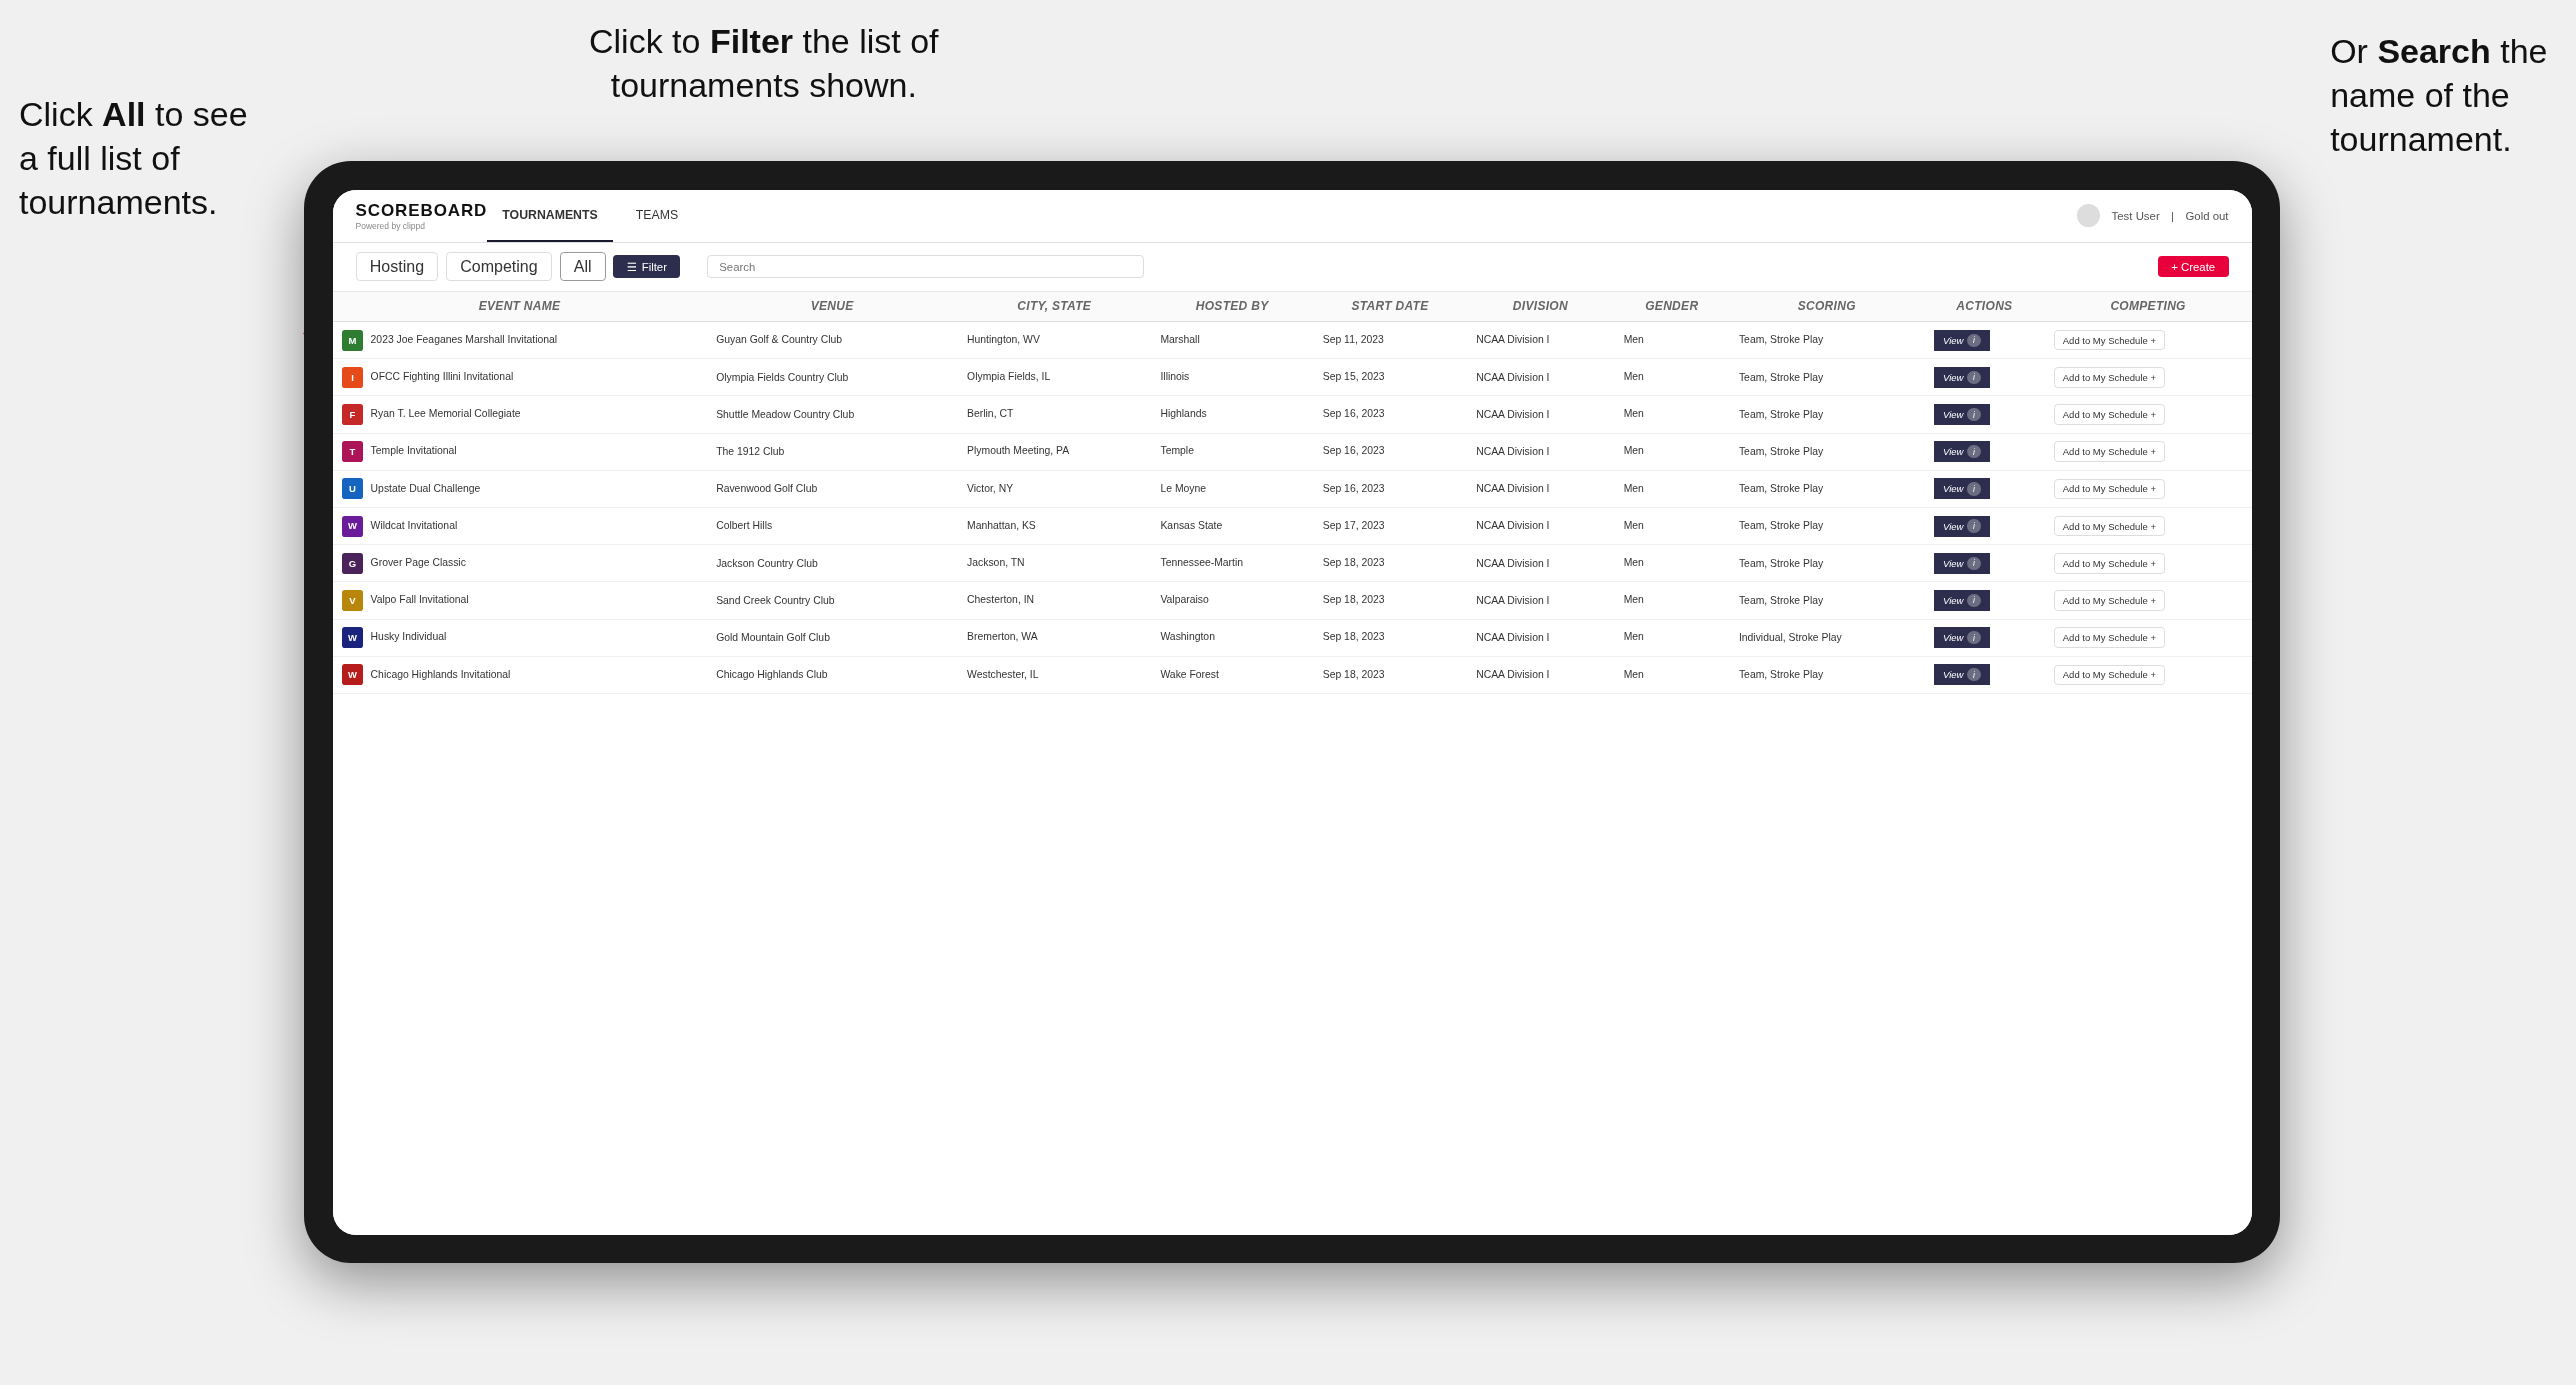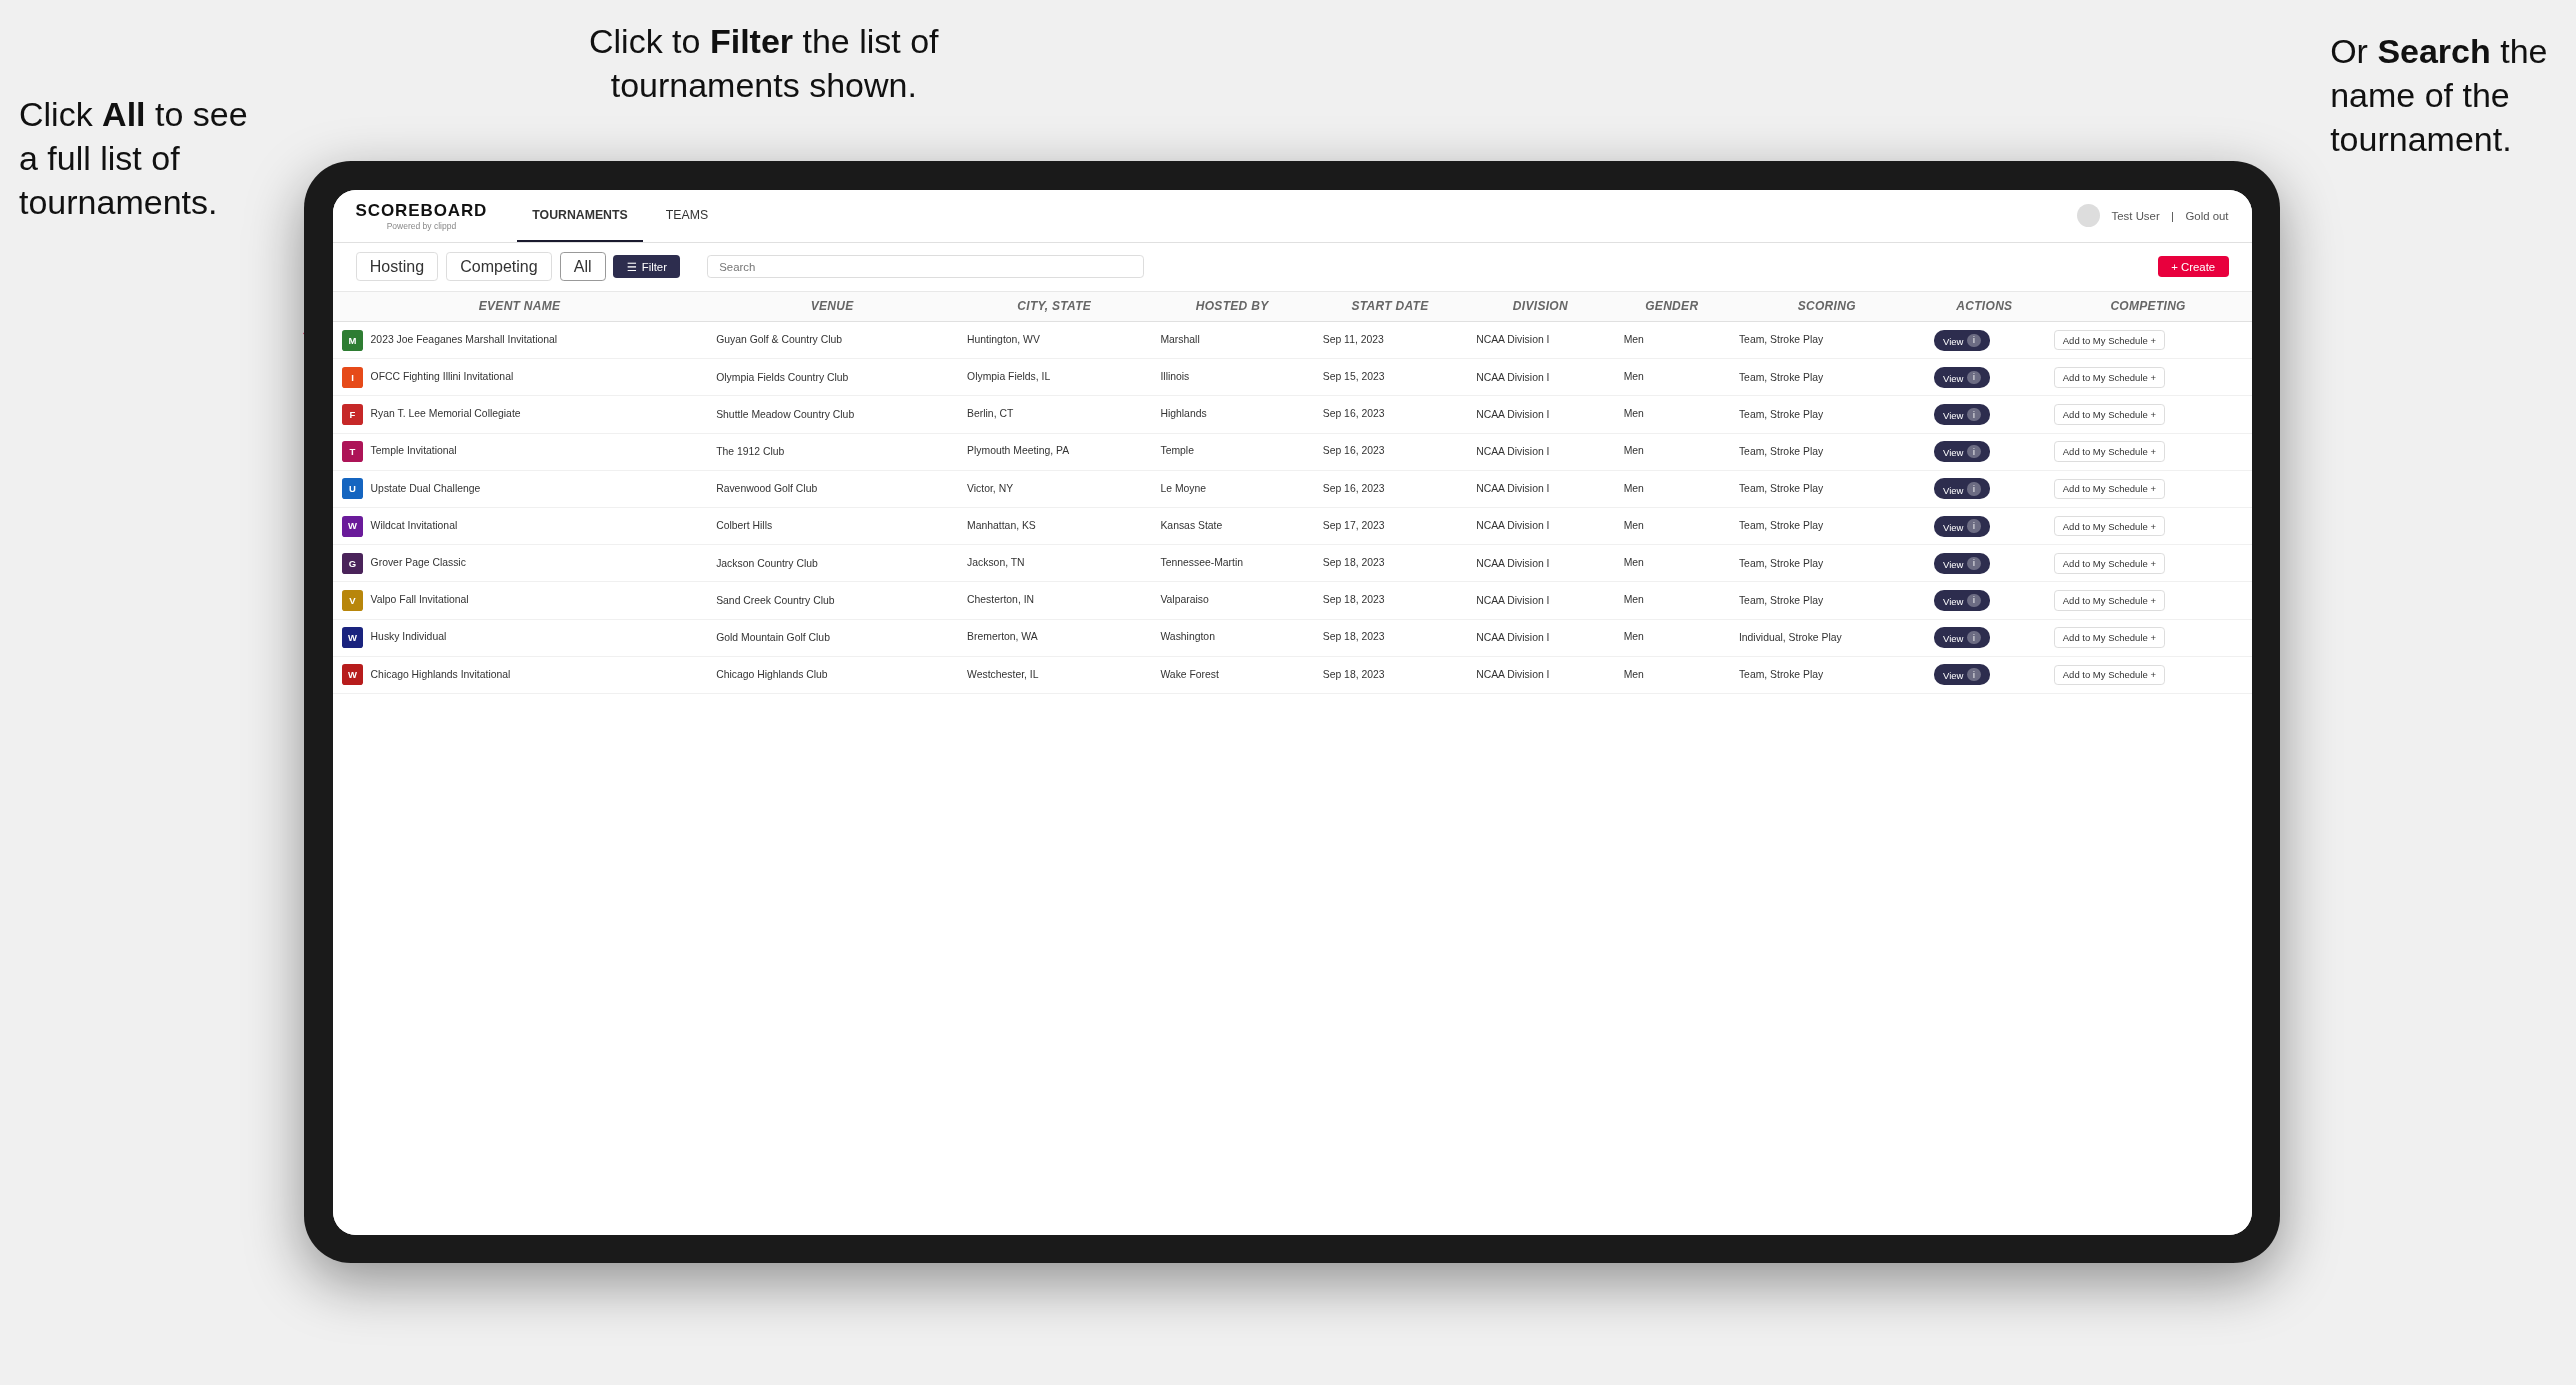--- a/index.html
+++ b/index.html
@@ -74,22 +74,20 @@
       border-bottom: 0.9px solid #e0e0e0;
       display: flex;
       align-items: center;
       padding: 0 23px;
       height: 53px;
       flex-shrink: 0;
     }
     .logo-area {
       display: flex;
       flex-direction: column;
-      margin-right: 30px;
-      align-items: center;
     }
     .logo-text {
       font-size: 17px;
       font-weight: 800;
       color: #111;
       letter-spacing: 0.9px;
     }
     .logo-sub {
       font-size: 8.5px;
       color: #888;
@@ -233,30 +231,31 @@
       flex-shrink: 0;
       display: flex;
       align-items: center;
       justify-content: center;
       font-size: 9.5px;
       font-weight: bold;
       color: #fff;
     }
     .view-btn {
       display: inline-flex;
-      align-items: flex-end;
+      align-items: center;
       gap: 3.8px;
       padding: 3.8px 9.5px;
       background: #2d2d4e;
       color: #fff;
       border: none;
-      border-radius: 10px;
+      border-radius: 0;
       font-size: 9.5px;
       cursor: pointer;
       white-space: nowrap;
+      font-style: italic;
     }
     .add-schedule-btn {
       display: inline-flex;
       align-items: center;
       gap: 3.8px;
       padding: 3.8px 7.6px;
       background: #fff;
       color: #333;
       border: 0.9px solid #ddd;
       border-radius: 3.8px;

